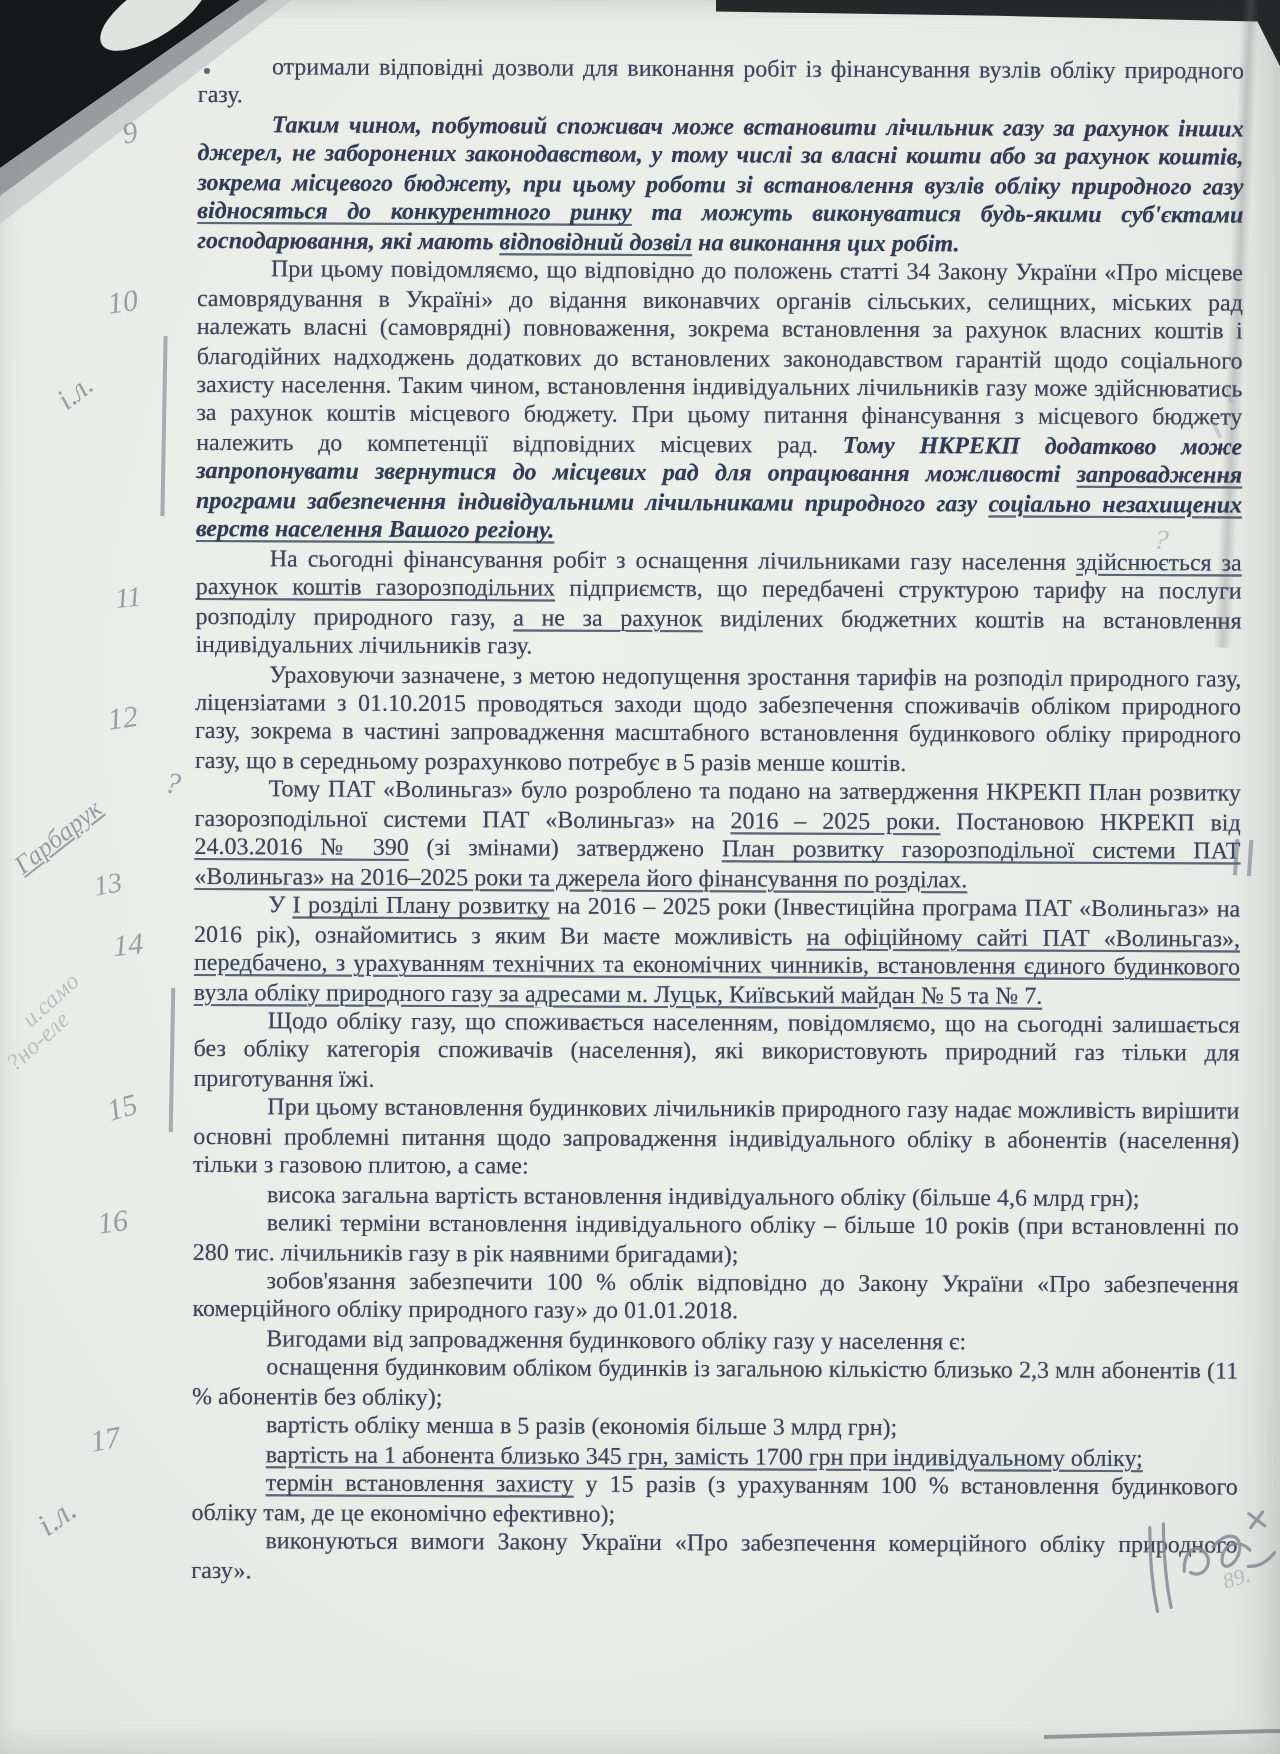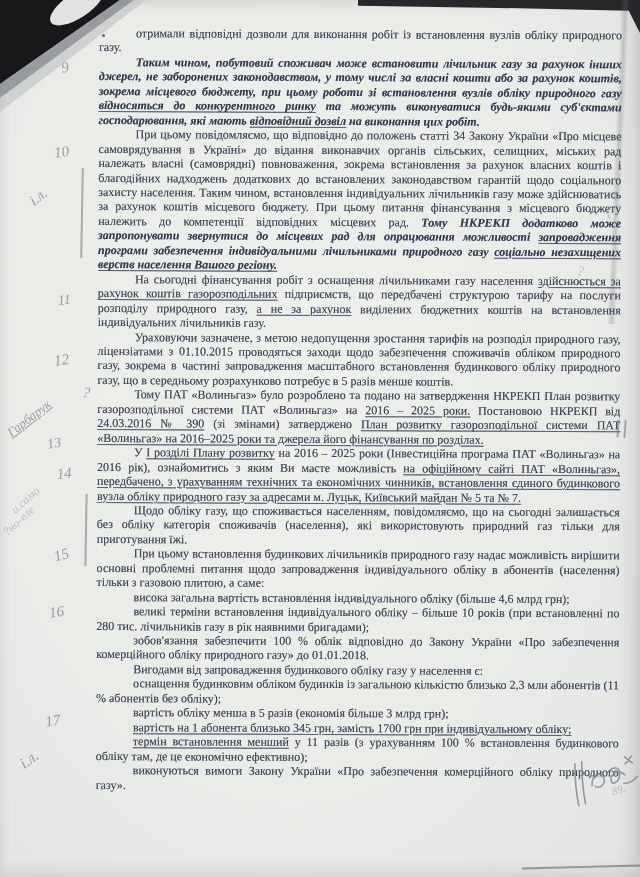--- a/index.html
+++ b/index.html
@@ -60,37 +60,37 @@
     <div class="blk"></div>
     <div class="band1"></div>
     <div class="band2"></div>
     <div class="curl"></div>
   </div>
   <div class="corner-tr"></div>
   <div class="fold-line"></div>
   <div class="edge-line-bottom"></div>
 
   <div class="content">
-      <p class="para"><span>отримали відповідні дозволи для виконання робіт із встановлення вузлів обліку природного газу.</span></p>
+      <p class="para"><span>отримали відповідні дозволи для виконання робіт із фінансування вузлів обліку природного газу.</span></p>
       <p class="para"><span class="bi">Таким чином, побутовий споживач може встановити лічильник газу за рахунок інших джерел, не заборонених законодавством, у тому числі за власні кошти або за рахунок коштів, зокрема місцевого бюджету, при цьому роботи зі встановлення вузлів обліку природного газу </span><span class="bi ul">відносяться до конкурентного ринку</span><span class="bi"> та можуть виконуватися будь-якими суб'єктами господарювання, які мають </span><span class="bi ul">відповідний дозвіл</span><span class="bi"> на виконання цих робіт.</span></p>
       <p class="para"><span>При цьому повідомляємо, що відповідно до положень статті 34 Закону України «Про місцеве самоврядування в Україні» до відання виконавчих органів сільських, селищних, міських рад належать власні (самоврядні) повноваження, зокрема встановлення за рахунок власних коштів і благодійних надходжень додаткових до встановлених законодавством гарантій щодо соціального захисту населення. Таким чином, встановлення індивідуальних лічильників газу може здійснюватись за рахунок коштів місцевого бюджету. При цьому питання фінансування з місцевого бюджету належить до компетенції відповідних місцевих рад. </span><span class="bi">Тому НКРЕКП додатково може запропонувати звернутися до місцевих рад для опрацювання можливості </span><span class="bi ul">запровадження</span><span class="bi"> програми забезпечення індивідуальними лічильниками природного газу </span><span class="bi ul">соціально незахищених верств населення Вашого регіону.</span></p>
       <p class="para"><span>На сьогодні фінансування робіт з оснащення лічильниками газу населення </span><span class="ul">здійснюється за рахунок коштів газорозподільних</span><span> підприємств, що передбачені структурою тарифу на послуги розподілу природного газу, </span><span class="ul">а не за рахунок</span><span> виділених бюджетних коштів на встановлення індивідуальних лічильників газу.</span></p>
       <p class="para"><span>Ураховуючи зазначене, з метою недопущення зростання тарифів на розподіл природного газу, ліцензіатами з 01.10.2015 проводяться заходи щодо забезпечення споживачів обліком природного газу, зокрема в частині запровадження масштабного встановлення будинкового обліку природного газу, що в середньому розрахунково потребує в 5 разів менше коштів.</span></p>
       <p class="para"><span>Тому ПАТ «Волиньгаз» було розроблено та подано на затвердження НКРЕКП План розвитку газорозподільної системи ПАТ «Волиньгаз» на </span><span class="ul">2016 – 2025 роки.</span><span> Постановою НКРЕКП від </span><span class="ul">24.03.2016 № 390</span><span> (зі змінами) затверджено </span><span class="ul">План розвитку газорозподільної системи ПАТ «Волиньгаз» на 2016–2025 роки та джерела його фінансування по розділах.</span></p>
       <p class="para"><span>У </span><span class="ul">І розділі Плану розвитку</span><span> на 2016 – 2025 роки (Інвестиційна програма ПАТ «Волиньгаз» на 2016 рік), ознайомитись з яким Ви маєте можливість </span><span class="ul">на офіційному сайті ПАТ «Волиньгаз», передбачено, з урахуванням технічних та економічних чинників, встановлення єдиного будинкового вузла обліку природного газу за адресами м. Луцьк, Київський майдан № 5 та № 7.</span></p>
       <p class="para"><span>Щодо обліку газу, що споживається населенням, повідомляємо, що на сьогодні залишається без обліку категорія споживачів (населення), які використовують природний газ тільки для приготування їжі.</span></p>
       <p class="para"><span>При цьому встановлення будинкових лічильників природного газу надає можливість вирішити основні проблемні питання щодо запровадження індивідуального обліку в абонентів (населення) тільки з газовою плитою, а саме:</span></p>
       <p class="para"><span>висока загальна вартість встановлення індивідуального обліку (більше 4,6 млрд грн);</span></p>
       <p class="para"><span>великі терміни встановлення індивідуального обліку – більше 10 років (при встановленні по 280 тис. лічильників газу в рік наявними бригадами);</span></p>
       <p class="para"><span>зобов'язання забезпечити 100 % облік відповідно до Закону України «Про забезпечення комерційного обліку природного газу» до 01.01.2018.</span></p>
       <p class="para"><span>Вигодами від запровадження будинкового обліку газу у населення є:</span></p>
       <p class="para"><span>оснащення будинковим обліком будинків із загальною кількістю близько 2,3 млн абонентів (11 % абонентів без обліку);</span></p>
       <p class="para"><span>вартість обліку менша в 5 разів (економія більше 3 млрд грн);</span></p>
       <p class="para"><span class="ul">вартість на 1 абонента близько 345 грн, замість 1700 грн при індивідуальному обліку;</span></p>
-      <p class="para"><span class="ul">термін встановлення менший</span><span> у 11 разів (з урахуванням 100 % встановлення будинкового обліку там, де це економічно ефективно);</span></p>
+      <p class="para"><span class="ul">термін встановлення захисту</span><span> у 15 разів (з урахуванням 100 % встановлення будинкового обліку там, де це економічно ефективно);</span></p>
       <p class="para"><span>виконуються вимоги Закону України «Про забезпечення комерційного обліку природного газу».</span></p>
     </div>
 
   <div class="annotations">
     <div class="ink-dot"></div>
     <div class="vline" style="left:81px;top:168px;height:90px;transform:rotate(1deg);"></div>
     <div class="vline" style="left:85px;top:494px;height:72px;transform:rotate(1deg);"></div>
     <div class="tickbars">
         <i></i>
         <i></i>

